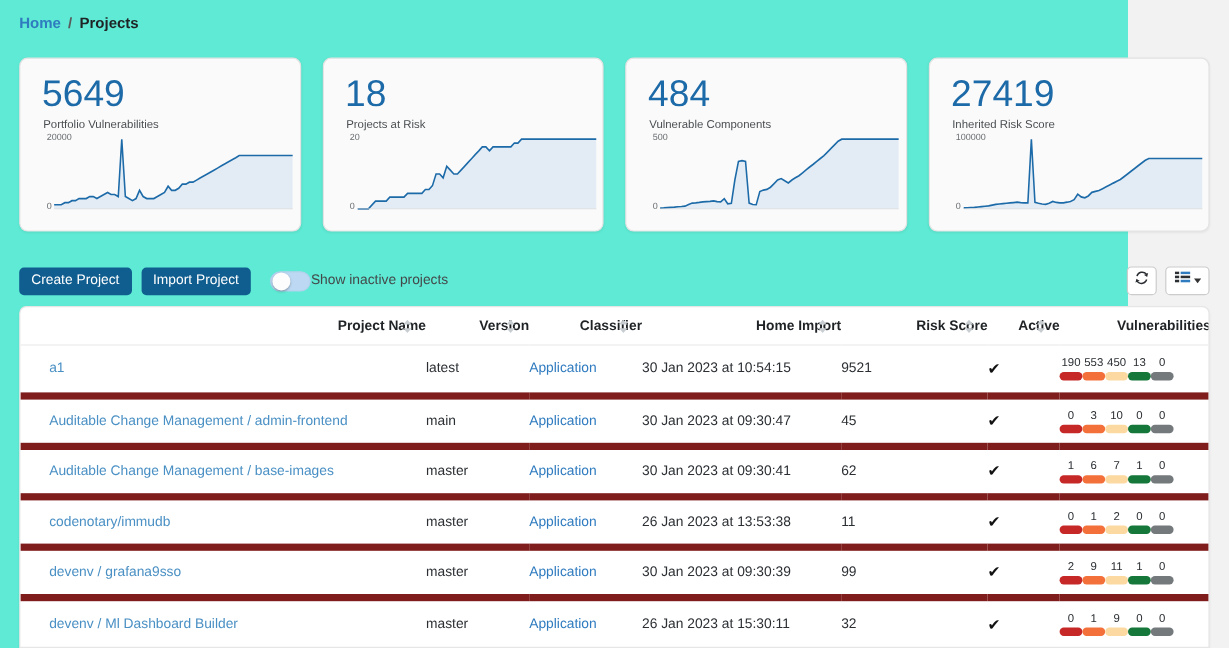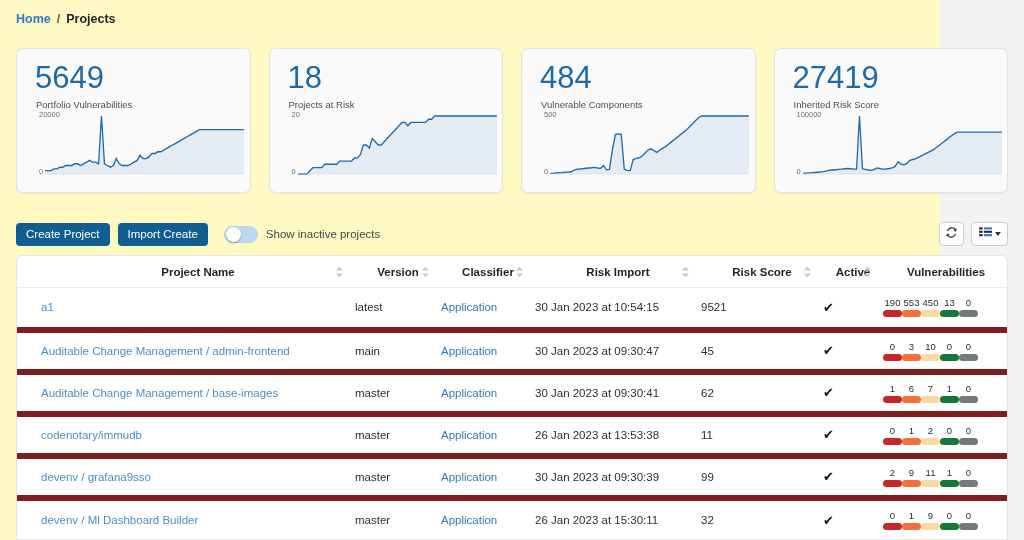--- a/index.html
+++ b/index.html
@@ -3,21 +3,21 @@
 <meta charset="utf-8">
 <style>
   * { box-sizing: border-box; }
   html, body {
     margin: 0; padding: 0;
     width: 1024px; height: 540px;
     background: #f2f2f2;
     font-family: "Liberation Sans", sans-serif;
     overflow: hidden;
   }
-  .page { width: 940px; height: 540px; position: relative; background: #fef9c3; }
+  .page { width: 940px; height: 540px; position: relative; background: #5eead4; }
 
   
   .breadcrumb {
     position: absolute; left: 16px; top: 12px;
     font-size: 12.5px; font-weight: bold;
     display: flex; align-items: center; gap: 6px;
   }
   .crumb-link { color: #2f7bbf; }
   .crumb-sep { color: #5a5a5a; font-weight: bold; }
   .crumb-current { color: #1f2326; }
@@ -65,21 +65,21 @@
   }
   .btn-primary {
     background: #0f5e8f; color: #fff;
     border: none; border-radius: 4px;
     font-size: 11.5px; height: 23px;
     padding: 0 10px; cursor: pointer;
     font-family: inherit;
     display: inline-flex; align-items: center;
   }
   .btn-primary + .btn-primary { margin-left: 8px; }
-  .toggle-wrap { display: flex; align-items: center; margin-left: 16px; gap: 8px; }
+  .toggle-wrap { display: flex; align-items: center; margin-left: 16px; gap: 0; }
   .toggle {
     width: 34px; height: 17px; border-radius: 9px;
     background: #bdd8f2; position: relative; cursor: pointer;
     border: 1px solid #b4d1ee;
   }
   .toggle .knob {
     position: absolute; left: 1px; top: 0px;
     width: 15px; height: 15px; border-radius: 50%;
     background: #fdfdfd; box-shadow: 0 1px 2px rgba(0,0,0,.3);
   }
@@ -116,21 +116,21 @@
     position: absolute; left: 16px; top: 255px;
     width: 992px; height: 285px;
     background: #fff;
     border: 1px solid #e6e6e6;
     border-top-left-radius: 6px; border-top-right-radius: 6px;
     box-shadow: 0 1px 2px rgba(0,0,0,0.05);
     overflow: hidden;
   }
   table { width: 100%; border-collapse: collapse; table-layout: fixed; }
   thead th {
-    text-align: center;
+    text-align: right;
     font-size: 11.5px; color: #1f2326; font-weight: bold;
     padding: 10px 0 9px 0; height: 30px;
     vertical-align: middle;
     position: relative;
   }
   thead th.sortable .sorticon {
     position: absolute; right: 12px; top: 50%;
     transform: translateY(-50%);
     display: inline-block;
   }
@@ -228,21 +228,21 @@
             <polyline points="30.0,69.2 33.2,69.1 36.3,68.9 39.5,68.8 42.7,68.5 45.8,68.2 49.0,67.9 52.1,67.6 55.3,66.9 58.5,66.3 61.6,66.0 64.8,65.7 68.0,65.4 71.1,65.1 74.3,64.8 77.5,64.5 80.6,64.8 83.8,65.0 87.0,65.1 90.1,12.0 93.3,64.7 96.4,65.4 99.6,66.0 102.8,66.3 105.9,65.4 109.1,63.9 112.3,64.7 115.4,65.1 118.6,65.0 121.8,64.5 124.9,63.9 128.1,62.4 131.3,57.8 134.4,60.1 137.6,60.8 140.7,59.3 143.9,56.3 147.1,55.5 150.2,54.7 153.4,53.2 156.6,51.7 159.7,50.2 162.9,48.6 166.1,47.1 169.2,45.6 172.4,43.3 175.6,41.0 178.7,38.7 181.9,36.4 185.0,34.1 188.2,31.8 191.4,29.6 194.5,28.1 197.7,28.1 200.9,28.1 204.0,28.1 207.2,28.1 210.4,28.1 213.5,28.1 216.7,28.1 219.9,28.1 223.0,28.1 226.2,28.1 229.3,28.1 232.5,28.1 235.7,28.1 238.8,28.1 242.0,28.1" fill="none" stroke="#1d6aa8" stroke-width="1.4"></polyline>
             <line x1="30" x2="242" y1="70" y2="70" stroke="#d8d8d8" stroke-width="0.6"></line>
           </svg>
       </div>
     </div>
 
   </div>
 
   <div class="toolbar">
     <button class="btn-primary">Create Project</button>
-    <button class="btn-primary">Import Create</button>
+    <button class="btn-primary">Import Project</button>
 
     <div class="toggle-wrap">
       <div class="toggle">
         <div class="knob"></div>
       </div>
       <span class="toggle-label">Show inactive projects</span>
     </div>
 
     <div class="toolbar-right">
       <div class="icon-btn">
@@ -303,21 +303,21 @@
           <th class="sortable">
             <span>Classifier</span>
             <span class="sorticon">
               <svg width="7" height="11" viewBox="0 0 7 11">
                   <path d="M3.5 0L7 4H0z" fill="#c8cdd1"></path>
                   <path d="M3.5 11L0 7h7z" fill="#c8cdd1"></path>
                 </svg>
             </span>
           </th>
           <th class="sortable">
-            <span>Risk Import</span>
+            <span>Home Import</span>
             <span class="sorticon">
               <svg width="7" height="11" viewBox="0 0 7 11">
                   <path d="M3.5 0L7 4H0z" fill="#c8cdd1"></path>
                   <path d="M3.5 11L0 7h7z" fill="#c8cdd1"></path>
                 </svg>
             </span>
           </th>
           <th class="sortable">
             <span>Risk Score</span>
             <span class="sorticon">

